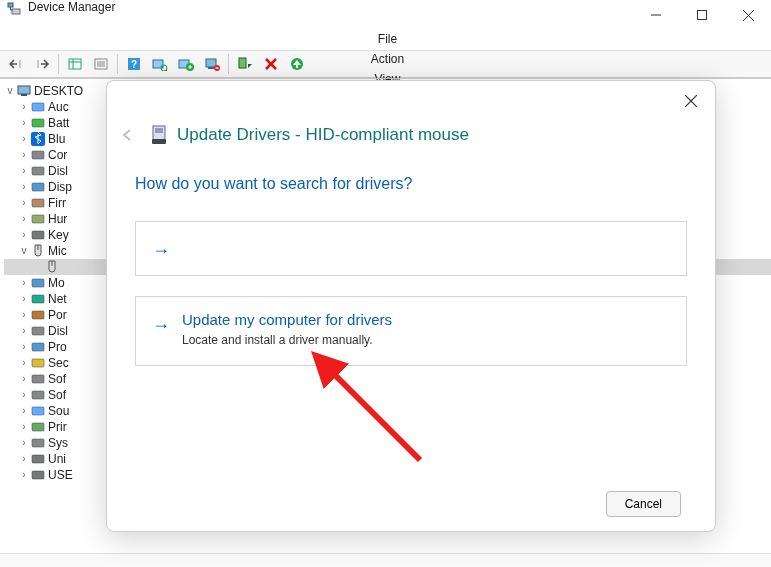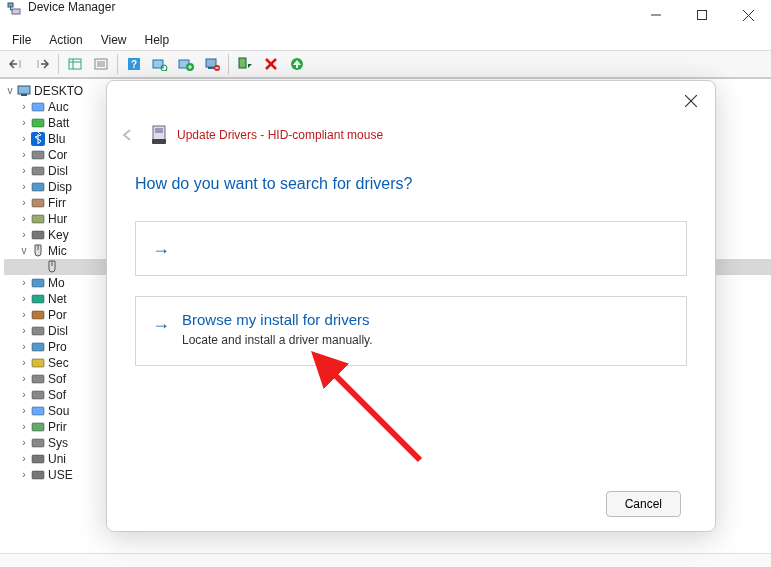--- a/index.html
+++ b/index.html
@@ -5,21 +5,21 @@
 * { box-sizing: border-box; margin: 0; padding: 0; font-family: "Segoe UI", Tahoma, sans-serif; }
 body { width: 771px; height: 567px; background: #fff; overflow: hidden; position: relative; font-size: 12px; color: #222; }
 
 
 .titlebar { height: 30px; display: flex; padding-left: 6px; }
 .titlebar .ticon { width: 16px; height: 16px; margin-right: 6px; display: inline-flex; align-items: center; justify-content: center; }
 .titlebar .wbtns { margin-left: auto; display: flex; }
 .titlebar .wbtn { width: 46px; height: 30px; display: flex; align-items: center; justify-content: center; color: #555; }
 
 
-.menubar { height: 20px; display: flex; align-items: center; padding-left: 4px; gap: 2px; }
+.menubar { height: 20px; display: flex; align-items: center; padding-left: 4px; gap: 2px; flex-direction: column; }
 .menubar .mitem { padding: 2px 8px; }
 
 
 .toolbar { height: 28px; border-top: 1px solid #ddd; border-bottom: 1px solid #ccc; display: flex; align-items: center; padding: 0 4px; gap: 2px; background: #f7f7f7; }
 .tbtn { width: 24px; height: 24px; display: flex; align-items: center; justify-content: center; border: 1px solid transparent; border-radius: 2px; }
 .tsep { width: 1px; height: 20px; background: #ccc; margin: 0 2px; }
 
 
 .client { position: absolute; top: 78px; left: 0; right: 0; bottom: 14px; border-top: 1px solid #ccc; }
 .tree { padding: 4px 0 4px 4px; white-space: nowrap; overflow: hidden; }
@@ -33,21 +33,21 @@
 
 
 .statusbar { position: absolute; left: 0; right: 0; bottom: 0; height: 14px; border-top: 1px solid #e0e0e0; background: #fafafa; }
 
 
 .dialog { position: absolute; left: 106px; top: 80px; width: 610px; height: 452px; background: #fff; border: 1px solid #ccc; border-radius: 8px; box-shadow: 0 6px 30px rgba(0,0,0,0.18); }
 .dialog .dlg-close { position: absolute; top: 8px; right: 12px; width: 24px; height: 24px; display: flex; align-items: center; justify-content: center; font-size: 15px; color: #333; }
 .dlg-head { display: flex; align-items: center; padding: 44px 16px 6px 14px; gap: 10px; }
 .dlg-head .back { color: #999; font-size: 16px; width: 20px; text-align: center; }
 .dlg-head .dicon { width: 16px; height: 20px; }
-.dlg-head .dtitle { font-size: 12px; color: #b91c1c; }
+.dlg-head .dtitle { font-size: 17px; color: #0f766e; }
 .dlg-body { padding: 24px 28px 0 28px; }
 .dlg-question { font-size: 16px; color: #0a5fb4; margin-bottom: 28px; }
 .option { border: 1px solid #d5d5d5; padding: 14px 16px 16px 16px; margin-bottom: 20px; display: flex; gap: 12px; }
 .option .arrow { color: #0a5fb4; font-size: 18px; width: 18px; padding-top: 2px; }
 .option .ocol { flex: 1; }
 .option .otitle { color: #0a5fb4; font-size: 15px; margin-bottom: 4px; }
 .option .odesc { color: #333; font-size: 12px; line-height: 1.4; max-width: 420px; }
 .dlg-foot { position: absolute; right: 34px; bottom: 14px; }
 .cancel { border: 1px solid #bbb; background: #f6f6f6; padding: 5px 18px; border-radius: 4px; font-size: 12px; }
 
@@ -432,21 +432,21 @@
     <span class="dtitle">Update Drivers - HID-compliant mouse</span>
   </div>
   <div class="dlg-body">
     <div class="dlg-question">How do you want to search for drivers?</div>
     <div class="option">
       <div class="arrow">→</div>
     </div>
     <div class="option">
       <div class="arrow">→</div>
       <div class="ocol">
-        <div class="otitle">Browse my install for drivers</div>
+        <div class="otitle">Update my computer for drivers</div>
         <div class="odesc">Locate and install a driver manually.</div>
       </div>
     </div>
   </div>
   <div class="dlg-foot">
     <button class="cancel">Cancel</button>
   </div>
 </div>
 
 <svg class="annot" style="left:300px; top:350px;" width="150" height="120">

